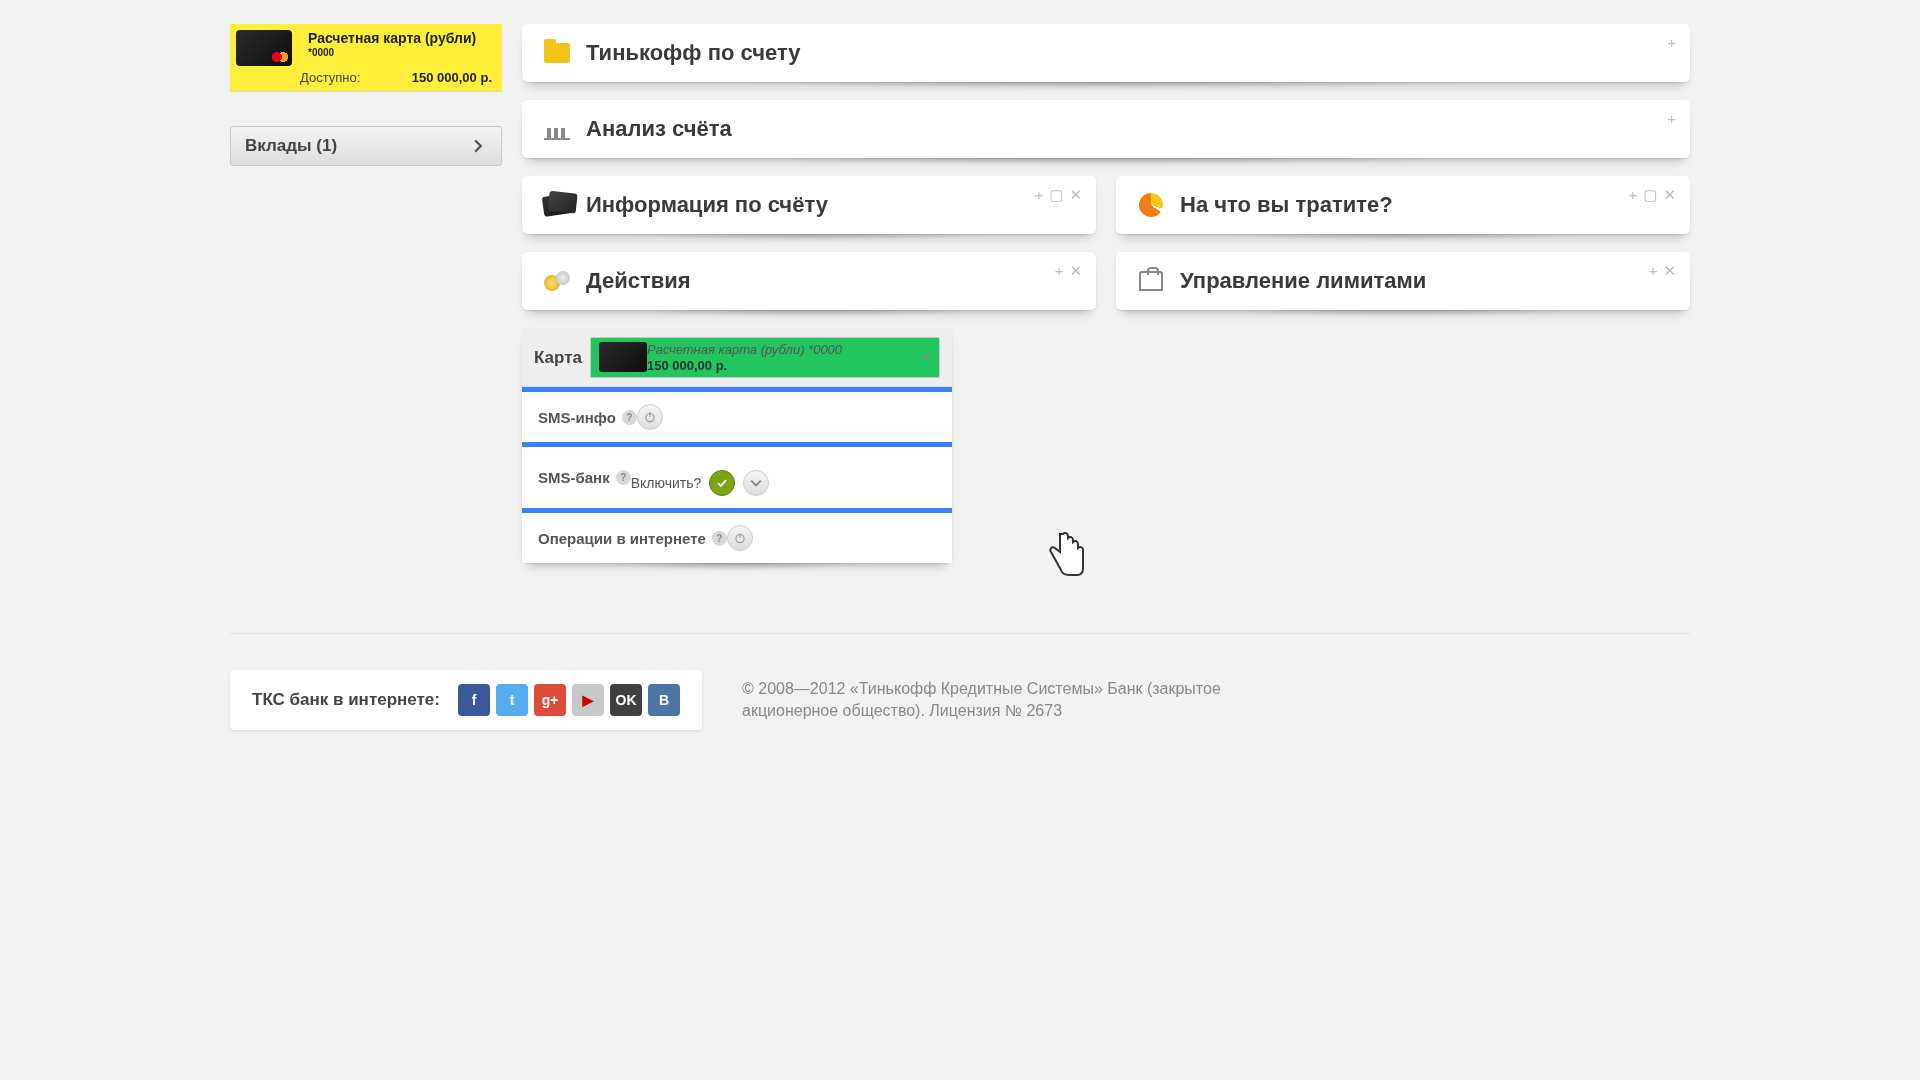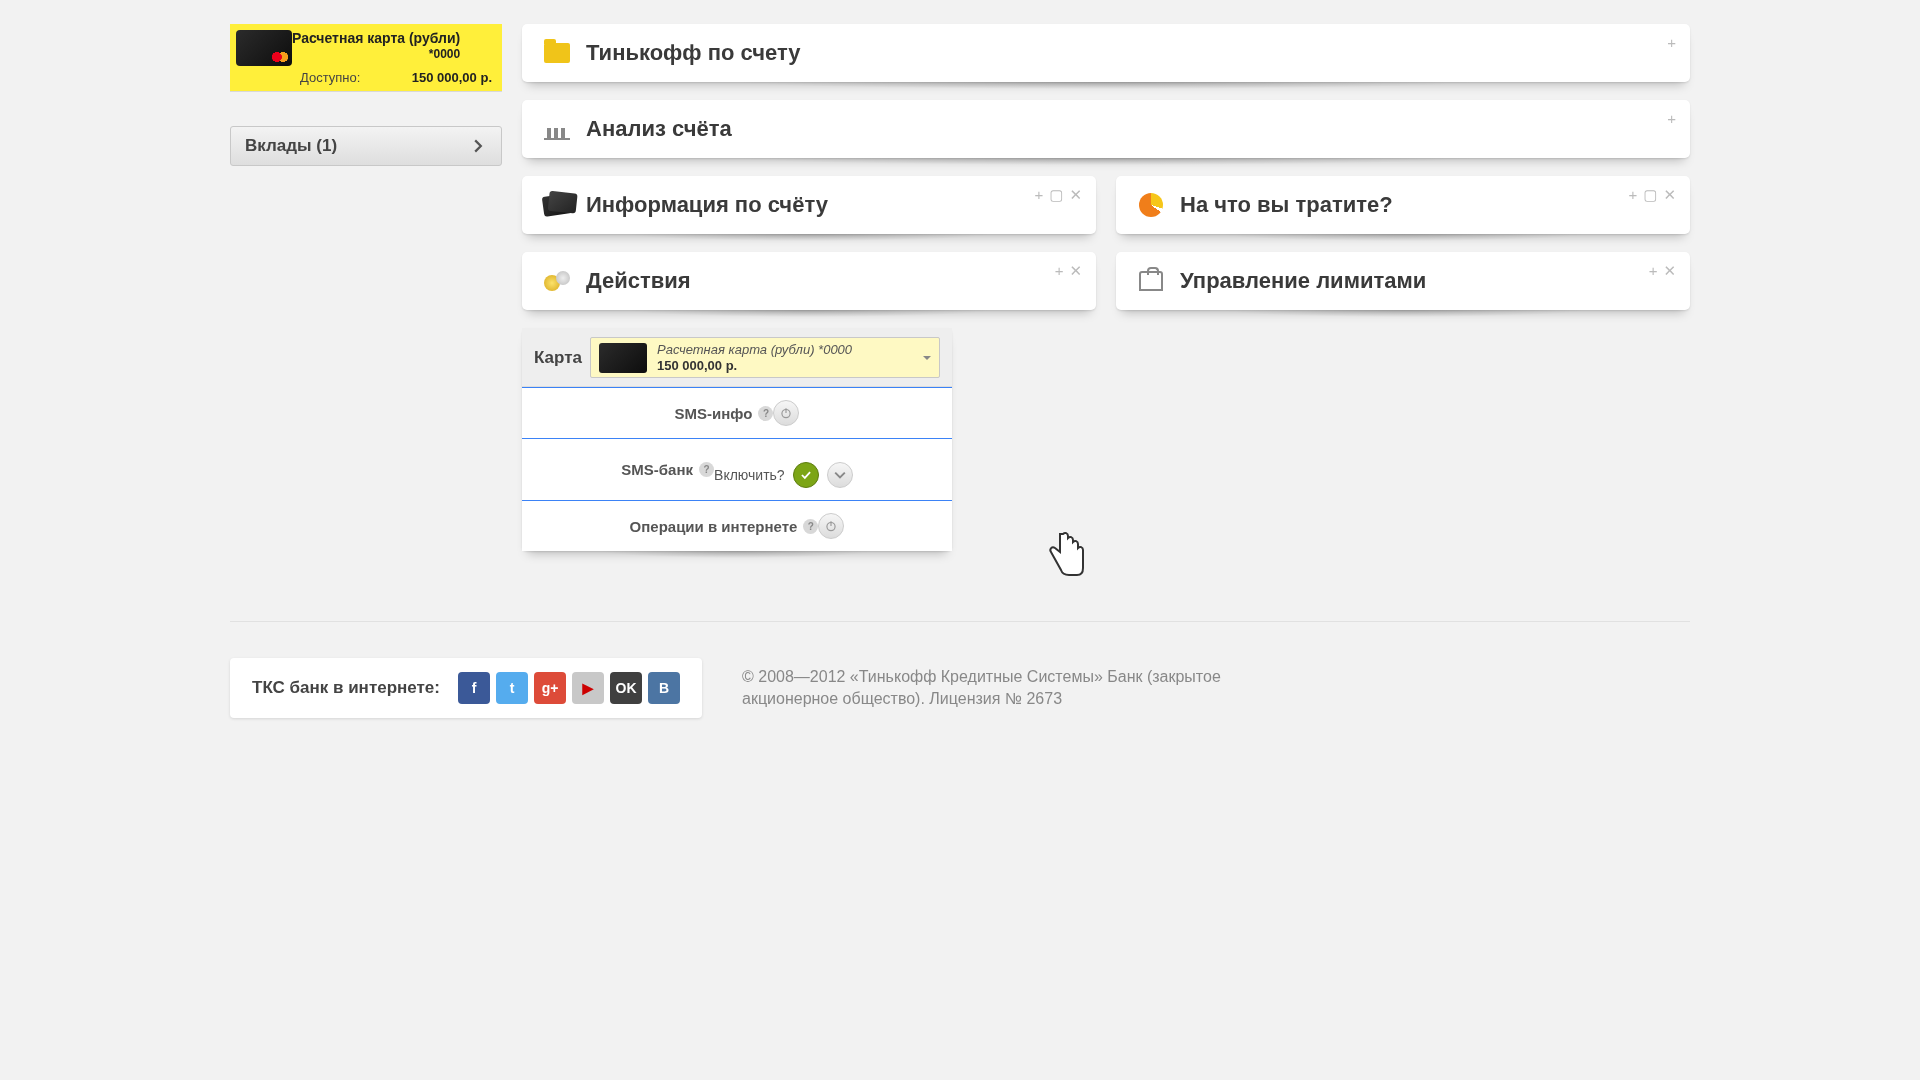--- a/index.html
+++ b/index.html
@@ -29,33 +29,33 @@
 }
 .chev-box {
   width: 30px; height: 30px; display:flex;align-items:center;justify-content:center;
   color:#555;
 }
 .card-item {
   background: #ffef3a;
   padding: 6px 10px 6px 6px;
   border-bottom: 1px solid #d8d8d8;
 }
-.card-row1 { display:flex; gap:0; align-items:flex-start; }
+.card-row1 { display:flex; gap:16px; align-items:flex-start; }
 .card-thumb {
   width:56px; height:36px; border-radius:4px;
   background: linear-gradient(135deg,#2b2b2b,#0d0d0d);
   position:relative; flex-shrink:0;
 }
 .card-thumb::after{
   content:''; position:absolute; right:4px; bottom:4px; width:16px;height:10px;
   background: radial-gradient(circle at 30% 50%, #eb001b 0 40%, transparent 41%),
               radial-gradient(circle at 70% 50%, #f79e1b 0 40%, transparent 41%);
 }
 .card-info { font-size:14px; font-weight:bold; color:#222; line-height:1.2; }
-.card-mask { font-weight:bold; font-size:12px;text-align:right; }
+.card-mask { font-weight:bold; font-size:10px; }
 .card-avail { display:flex; justify-content:space-between; font-size:13px; color:#444; padding-left:64px; padding-top:4px;}
 .card-avail .amt { font-weight:bold; color:#222; }
 
 .panel {
   background:#fff; border-radius:5px; 
   box-shadow: 0 1px 2px rgba(0,0,0,.1), 0 8px 10px -6px rgba(0,0,0,.25);
   position: relative;
 }
 .panel-head {
   display:flex; align-items:center; gap:14px;
@@ -71,33 +71,33 @@
 .row2 { display:flex; gap:20px; }
 .row2 .panel { flex:1; }
 
 .icon { width:30px; height:30px; display:flex;align-items:center;justify-content:center; font-size:20px; }
 
 .svc-panel { width: 430px; }
 .svc-body { background:#fafafa; border-top:1px solid #eee; }
 .svc-card-row { display:flex; align-items:center; gap:8px; padding:8px 12px; background:#eee; border-bottom:1px solid #ddd;}
 .svc-card-label { font-size:17px; font-weight:bold; color:#444; }
 .svc-card-select {
-  flex:1; border:1px solid #c8c8c8; background:#fef9c3; border-radius:2px;
-  display:flex; align-items:center; gap:10px; padding:4px 8px; cursor:pointer;
+  flex:1; border:1px solid #c8c8c8; background:#22c55e; border-radius:2px;
+  display:flex; padding:4px 8px; cursor:pointer;
   position:relative;
 }
 .svc-card-select .cthumb { width:48px;height:30px;border-radius:3px;background:linear-gradient(135deg,#2b2b2b,#0d0d0d); }
 .svc-card-text { font-size:13px; line-height:1.2; }
 .svc-card-text .nm { font-style:italic; color:#555; }
 .svc-card-text .bal { font-weight:bold; }
 .svc-card-select::after{ content:''; position:absolute; right:8px; top:50%; margin-top:-2px; border:4px solid transparent; border-top-color:#888;}
 
 .svc-row {
-  display:flex; align-items:center; justify-content:center;
-  padding:12px 16px; border-top:1px solid #3b82f6; background:#fff;
+  display:flex; align-items:center; justify-content:flex-start;
+  padding:12px 16px; border-top:5px solid #3b82f6; background:#fff;
 }
 .svc-row .lbl { font-size:15px; font-weight:bold; color:#555; display:flex; align-items:center; gap:6px;}
 .q { width:15px;height:15px;border-radius:50%;background:#d8d8d8;color:#888;font-size:10px;display:inline-flex;align-items:center;justify-content:center;font-weight:bold;}
 .power-btn {
   width:26px;height:26px;border-radius:50%;
   background:linear-gradient(#f6f6f6,#dcdcdc); border:1px solid #ccc;
   display:flex;align-items:center;justify-content:center; color:#888; cursor:pointer;
 }
 .confirm { display:flex; align-items:center; gap:8px;margin-top:11px; }
 .confirm-label { font-size:14px; color:#555; }

